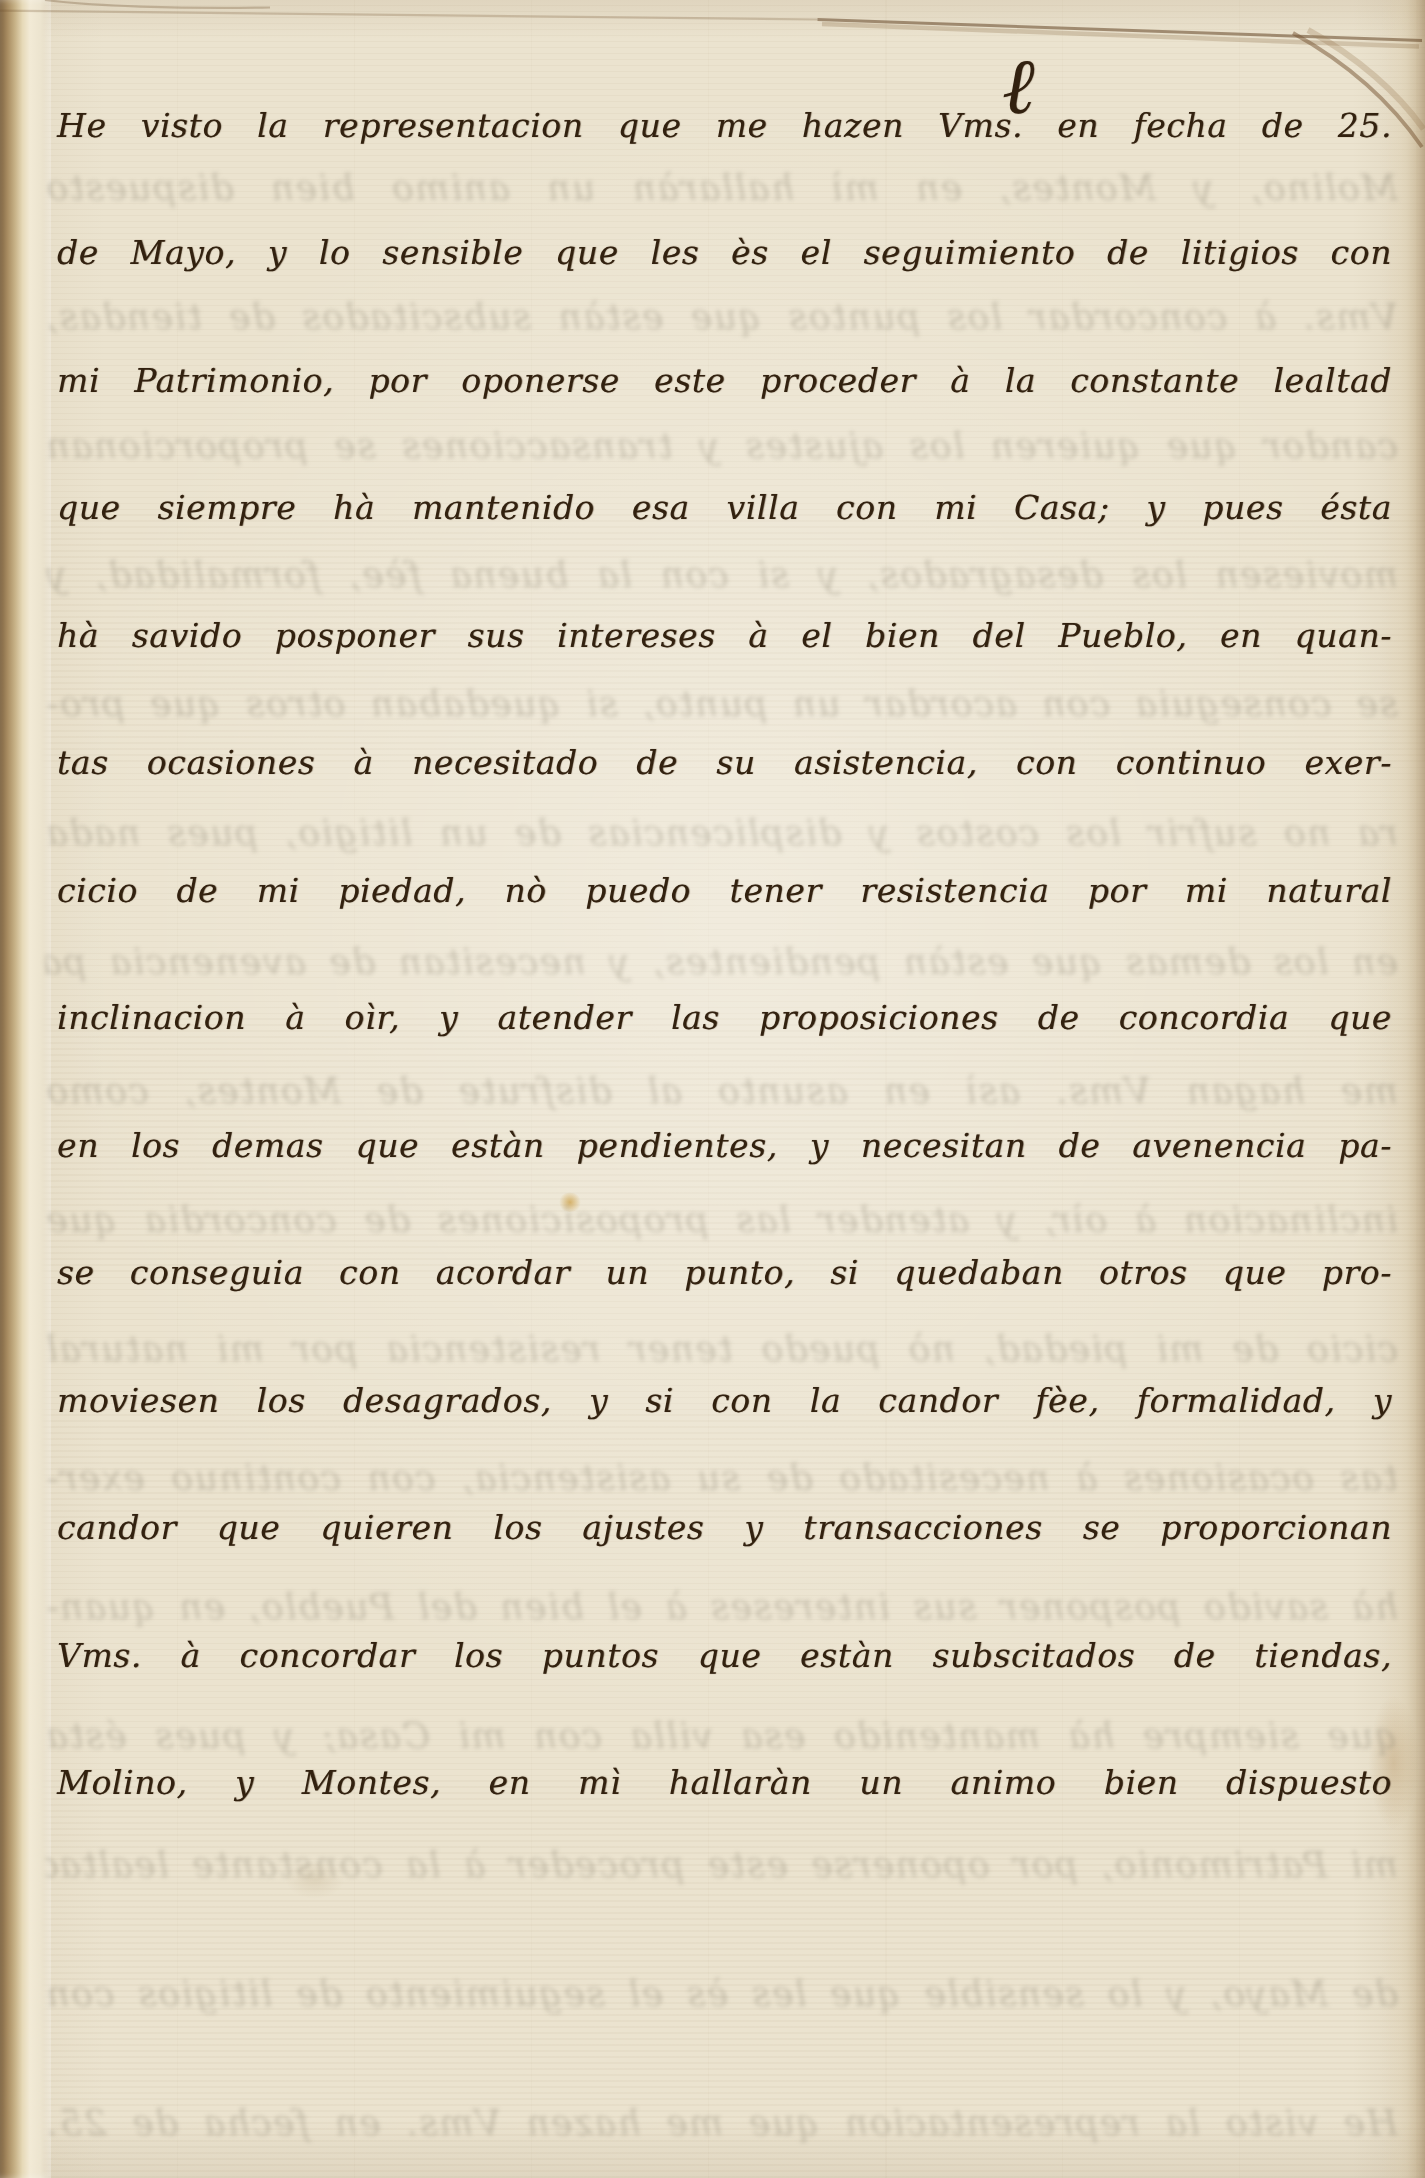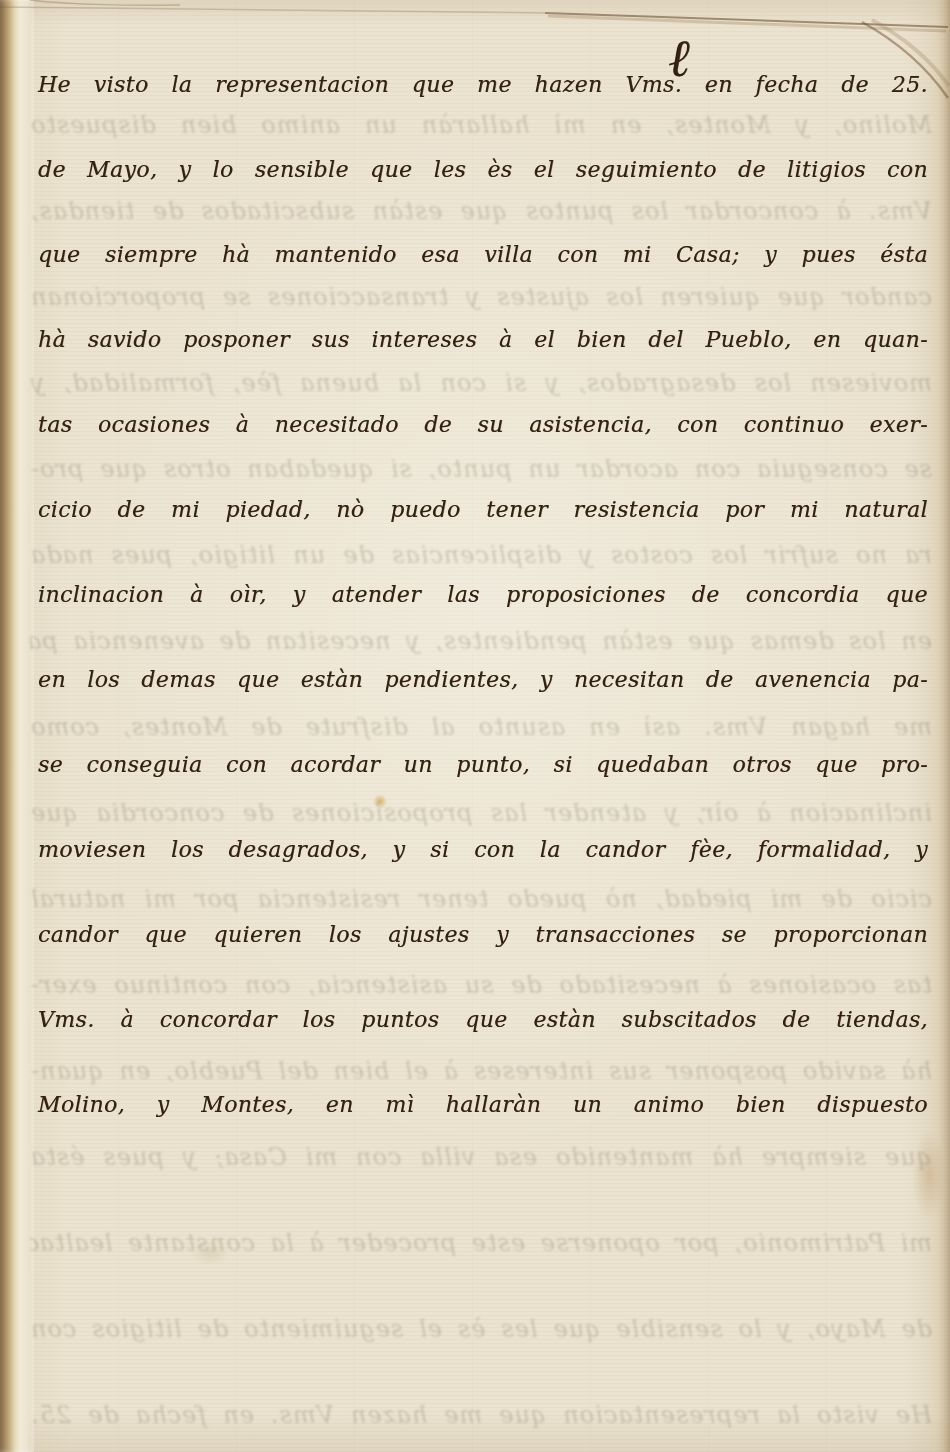--- a/index.html
+++ b/index.html
@@ -116,20 +116,21 @@
       <div class="ghost-line">mi Patrimonio, por oponerse este proceder à la constante lealtad</div>
       <div class="ghost-line">de Mayo, y lo sensible que les ès el seguimiento de litigios con</div>
       <div class="ghost-line">He visto la representacion que me hazen Vms. en fecha de 25.</div>
     </div>
 
   <div class="stray">ℓ</div>
 
   <div class="text-block">
     <div class="line">He visto la representacion que me hazen Vms. en fecha de 25.</div>
     <div class="line">de Mayo, y lo sensible que les ès el seguimiento de litigios con</div>
+    <div class="line">mi Patrimonio, por oponerse este proceder à la constante lealtad</div>
     <div class="line">que siempre hà mantenido esa villa con mi Casa; y pues ésta</div>
     <div class="line">hà savido posponer sus intereses à el bien del Pueblo, en quan-</div>
     <div class="line">tas ocasiones à necesitado de su asistencia, con continuo exer-</div>
     <div class="line">cicio de mi piedad, nò puedo tener resistencia por mi natural</div>
     <div class="line">inclinacion à oìr, y atender las proposiciones de concordia que</div>
     <div class="line">en los demas que estàn pendientes, y necesitan de avenencia pa-</div>
     <div class="line">se conseguia con acordar un punto, si quedaban otros que pro-</div>
     <div class="line">moviesen los desagrados, y si con la candor fèe, formalidad, y</div>
     <div class="line">candor que quieren los ajustes y transacciones se proporcionan</div>
     <div class="line">Vms. à concordar los puntos que estàn subscitados de tiendas,</div>

